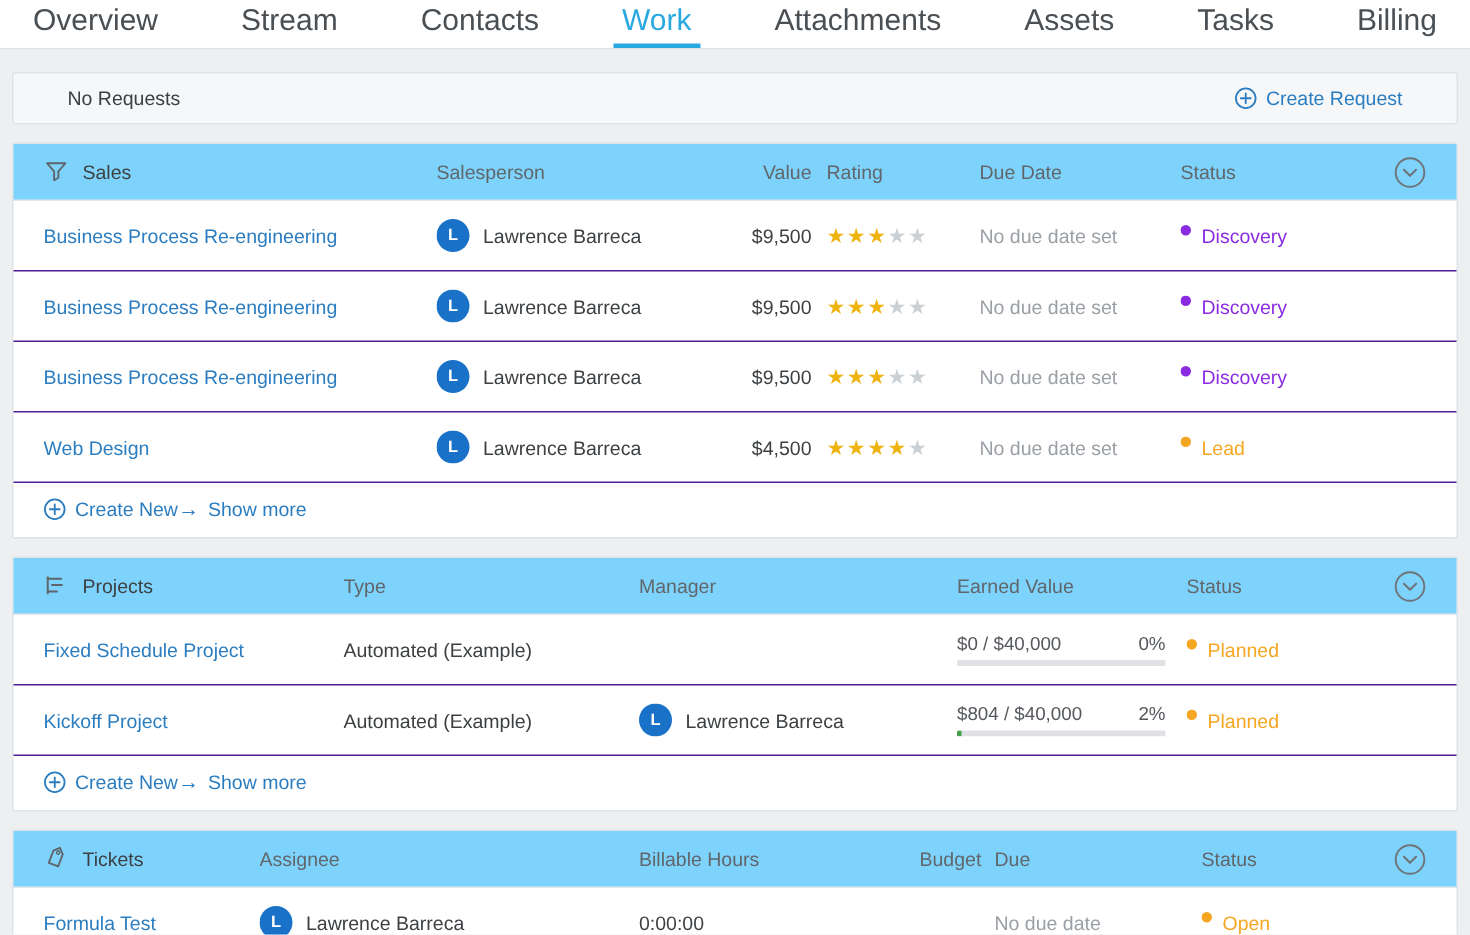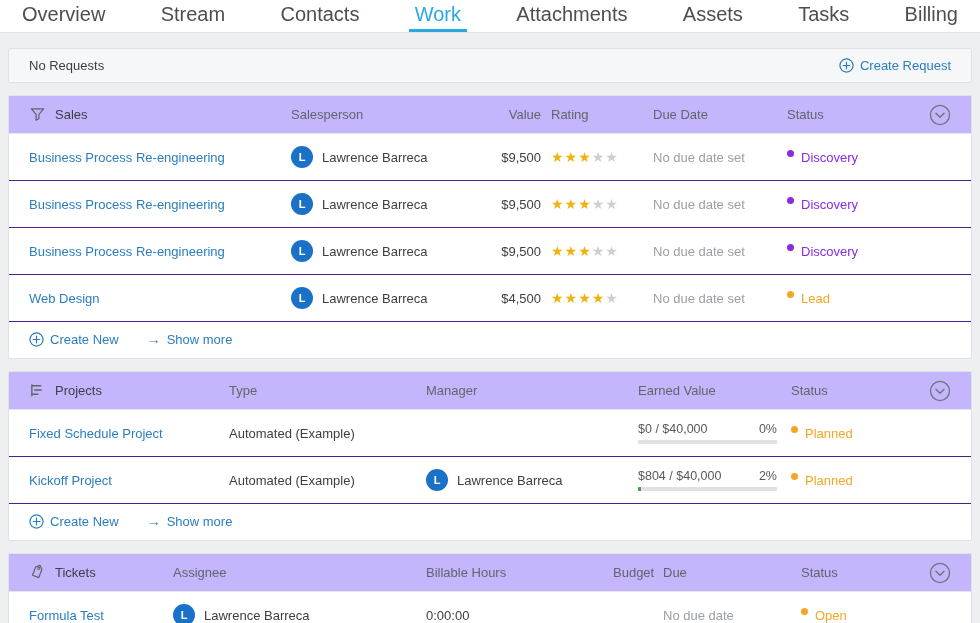--- a/index.html
+++ b/index.html
@@ -37,32 +37,32 @@
     background: #fff;
     border: 1px solid #dfe3e7;
     border-radius: 2px;
   }
   .requests-bar {
     margin-top: 15px;
     background: #f6f7f9;
     display: flex;
     justify-content: space-between;
     align-items: center;
-    padding: 9px 20px;
+    padding: 9px 36px;
     gap: 16px;
   }
   .link { color: #2b7dc0; text-decoration: none; cursor: pointer; }
   .btn-link { display: inline-flex; align-items: flex-end; gap: 6px; color: #2b7dc0; cursor: pointer; font-size: 13px; }
   
   .grid { display: grid; align-items: center; padding: 0 20px; }
   .grid.sales    { grid-template-columns: 262px 178px 72px 112px 134px 1fr 40px; }
   .grid.projects { grid-template-columns: 200px 197px 212px 153px 1fr 40px; }
   .grid.tickets  { grid-template-columns: 144px 253px 187px 50px 138px 1fr 40px; }
   .header-row {
-    background: #c4b5fd;
+    background: #7dd3fc;
     border-bottom: 1px solid #e4e7ea;
     height: 38px;
     color: #61666b;
   }
   .header-row .cell { font-size: 13px; }
   .section-title { display: flex; align-items: center; gap: 9px; color: #3d4043; font-size: 13.5px; }
   .row { height: 47px; border-bottom: 1px solid #4c1d95; }
   .cell { overflow: hidden; white-space: nowrap; }
   .cell.right { text-align: right; }
   .cell.pad-l { padding-left: 10px; }
@@ -74,21 +74,21 @@
     display: inline-flex; align-items: center; justify-content: center;
     font-size: 11px; font-weight: bold; flex: none;
   }
   .avatar:empty { display: none; }
   .stars { letter-spacing: 1px; font-size: 14px; padding-left: 10px; }
   .star { color: #cbd0d4; }
   .star.filled { color: #efb310; }
   .status-cell { display: flex; align-items: flex-start; gap: 7px; }
   .dot { width: 7px; height: 7px; border-radius: 50%; background: currentColor; flex: none; }
   .chevron-cell { justify-self: end; display: flex; align-items: center; cursor: pointer; }
-  .footer-row { display: flex; align-items: center; gap: 28px; padding: 9px 20px 11px 20px; }
+  .footer-row { display: flex; align-items: center; padding: 9px 20px 11px 20px; }
   .arrow-glyph { font-size: 14px; }
   
   .earned { padding-right: 14px; }
   .ev-top { display: flex; justify-content: space-between; font-size: 12.5px; color: #55595e; }
   .ev-track { height: 4px; background: #dfe1e4; margin-top: 4px; border-radius: 1px; overflow: hidden; }
   .ev-fill { height: 100%; background: #43a047; width: 0; }
   .icon { flex: none; display: inline-flex; }
   svg { display: block; }
 </style>
 </head>

